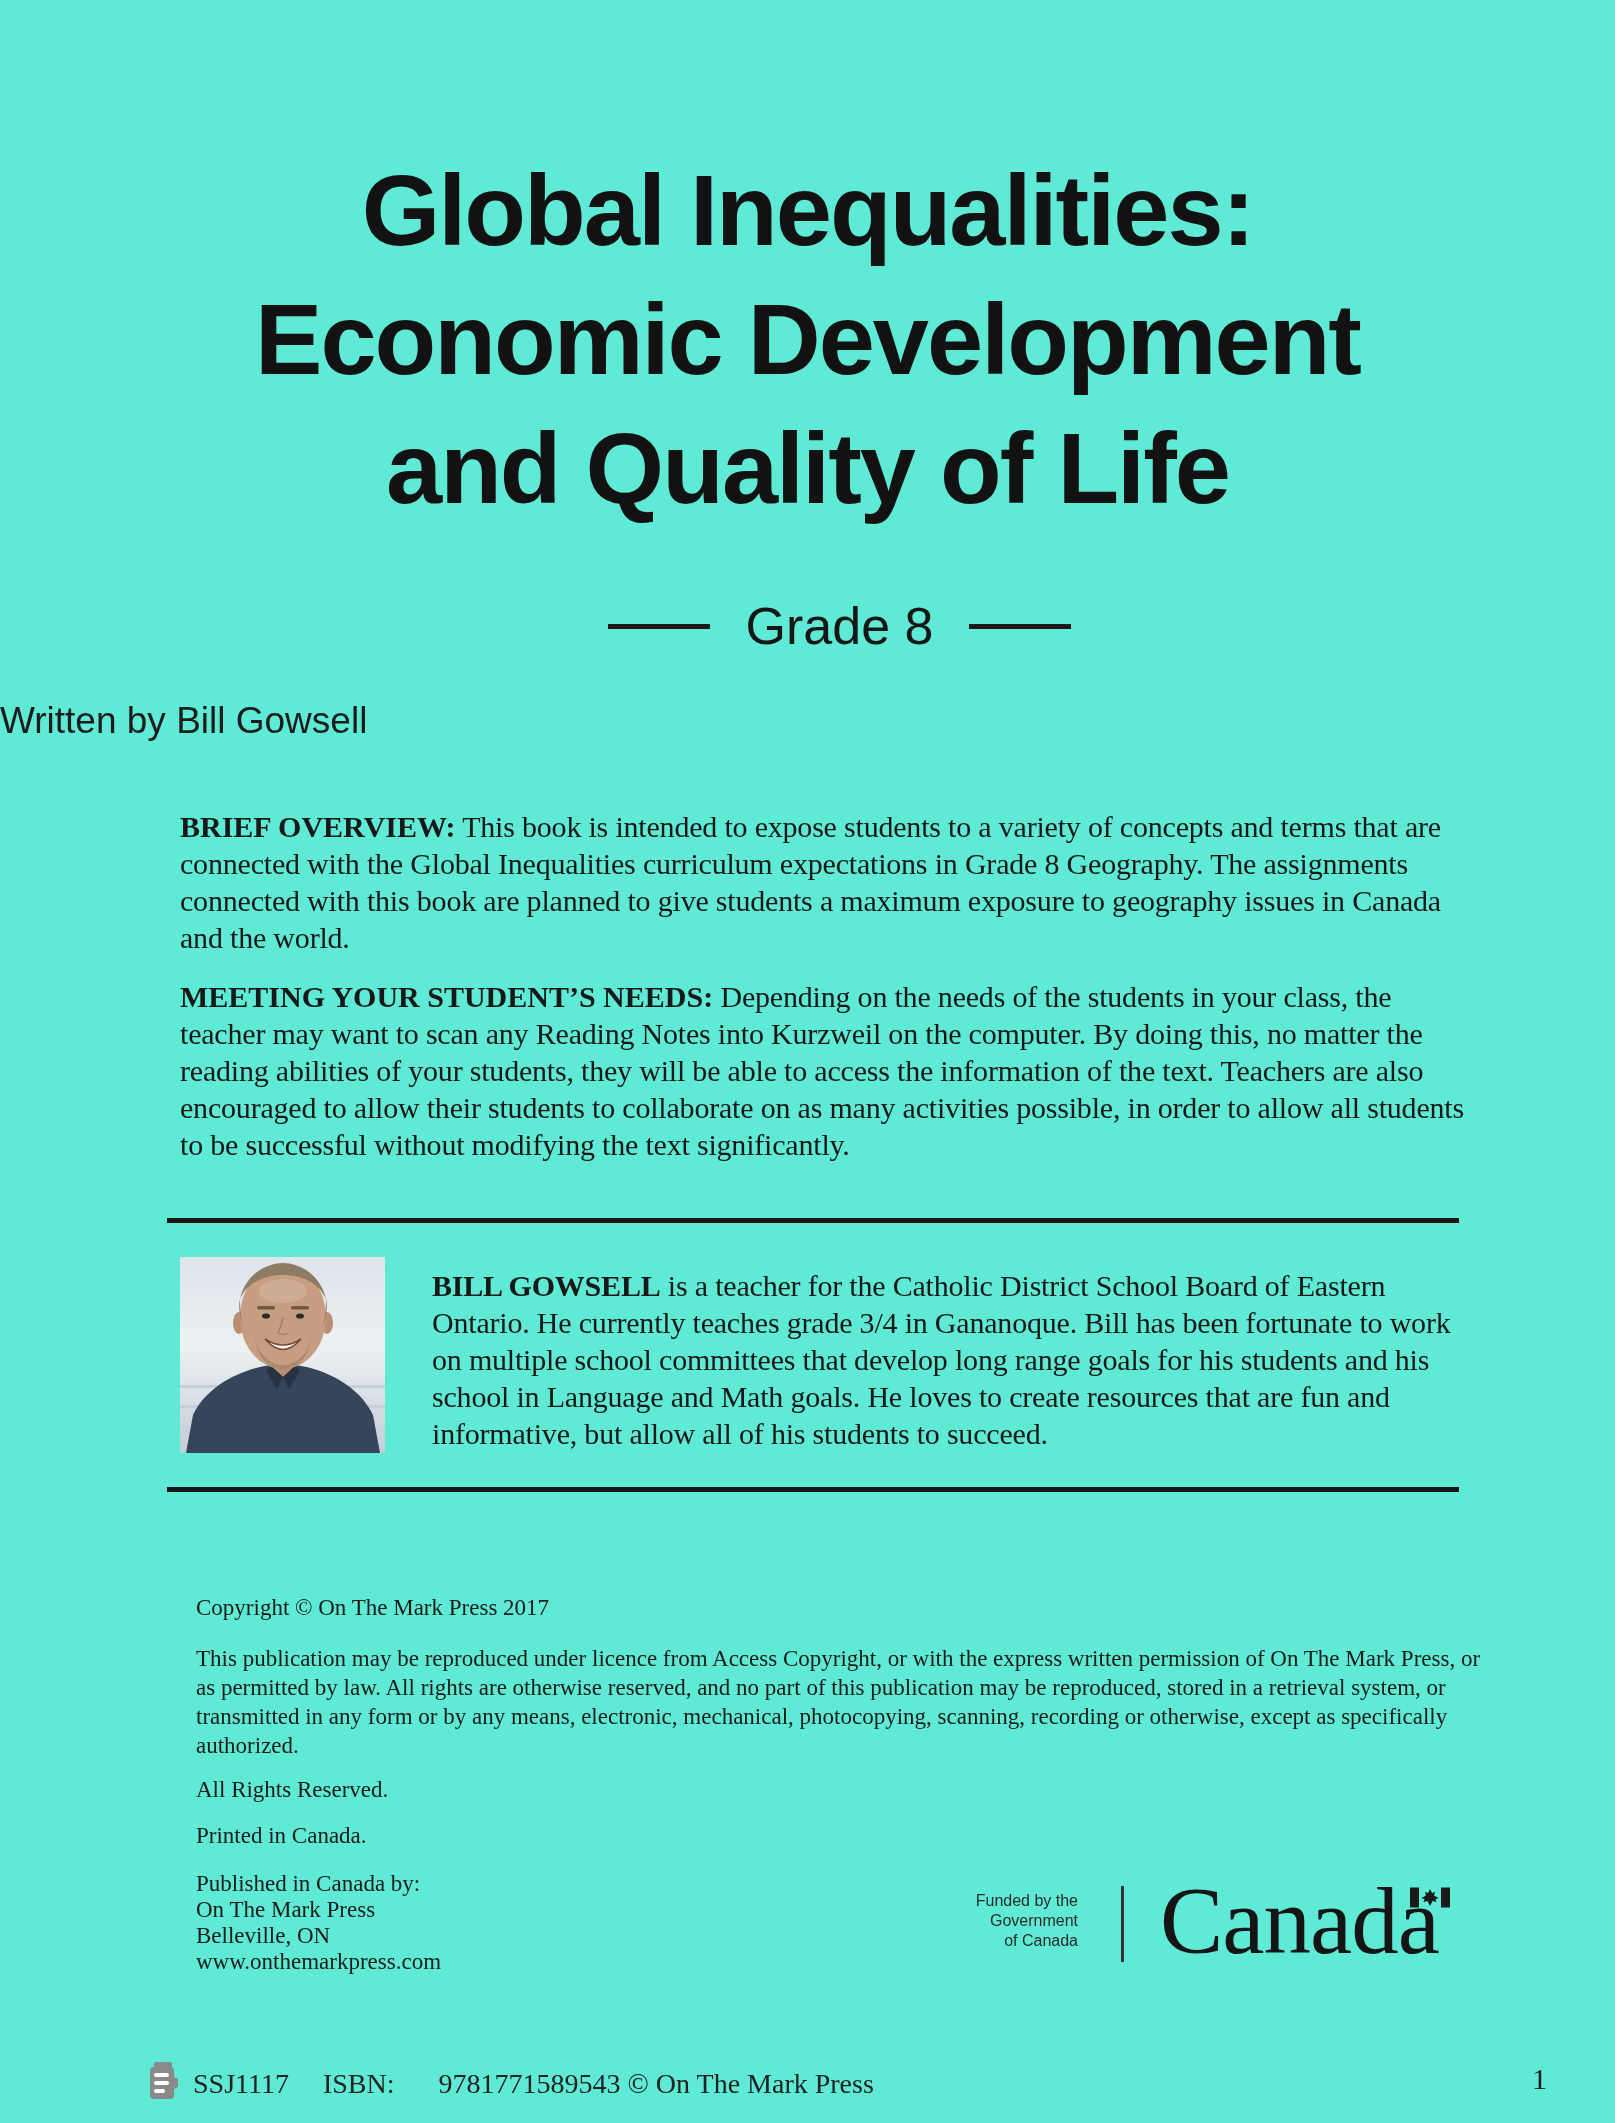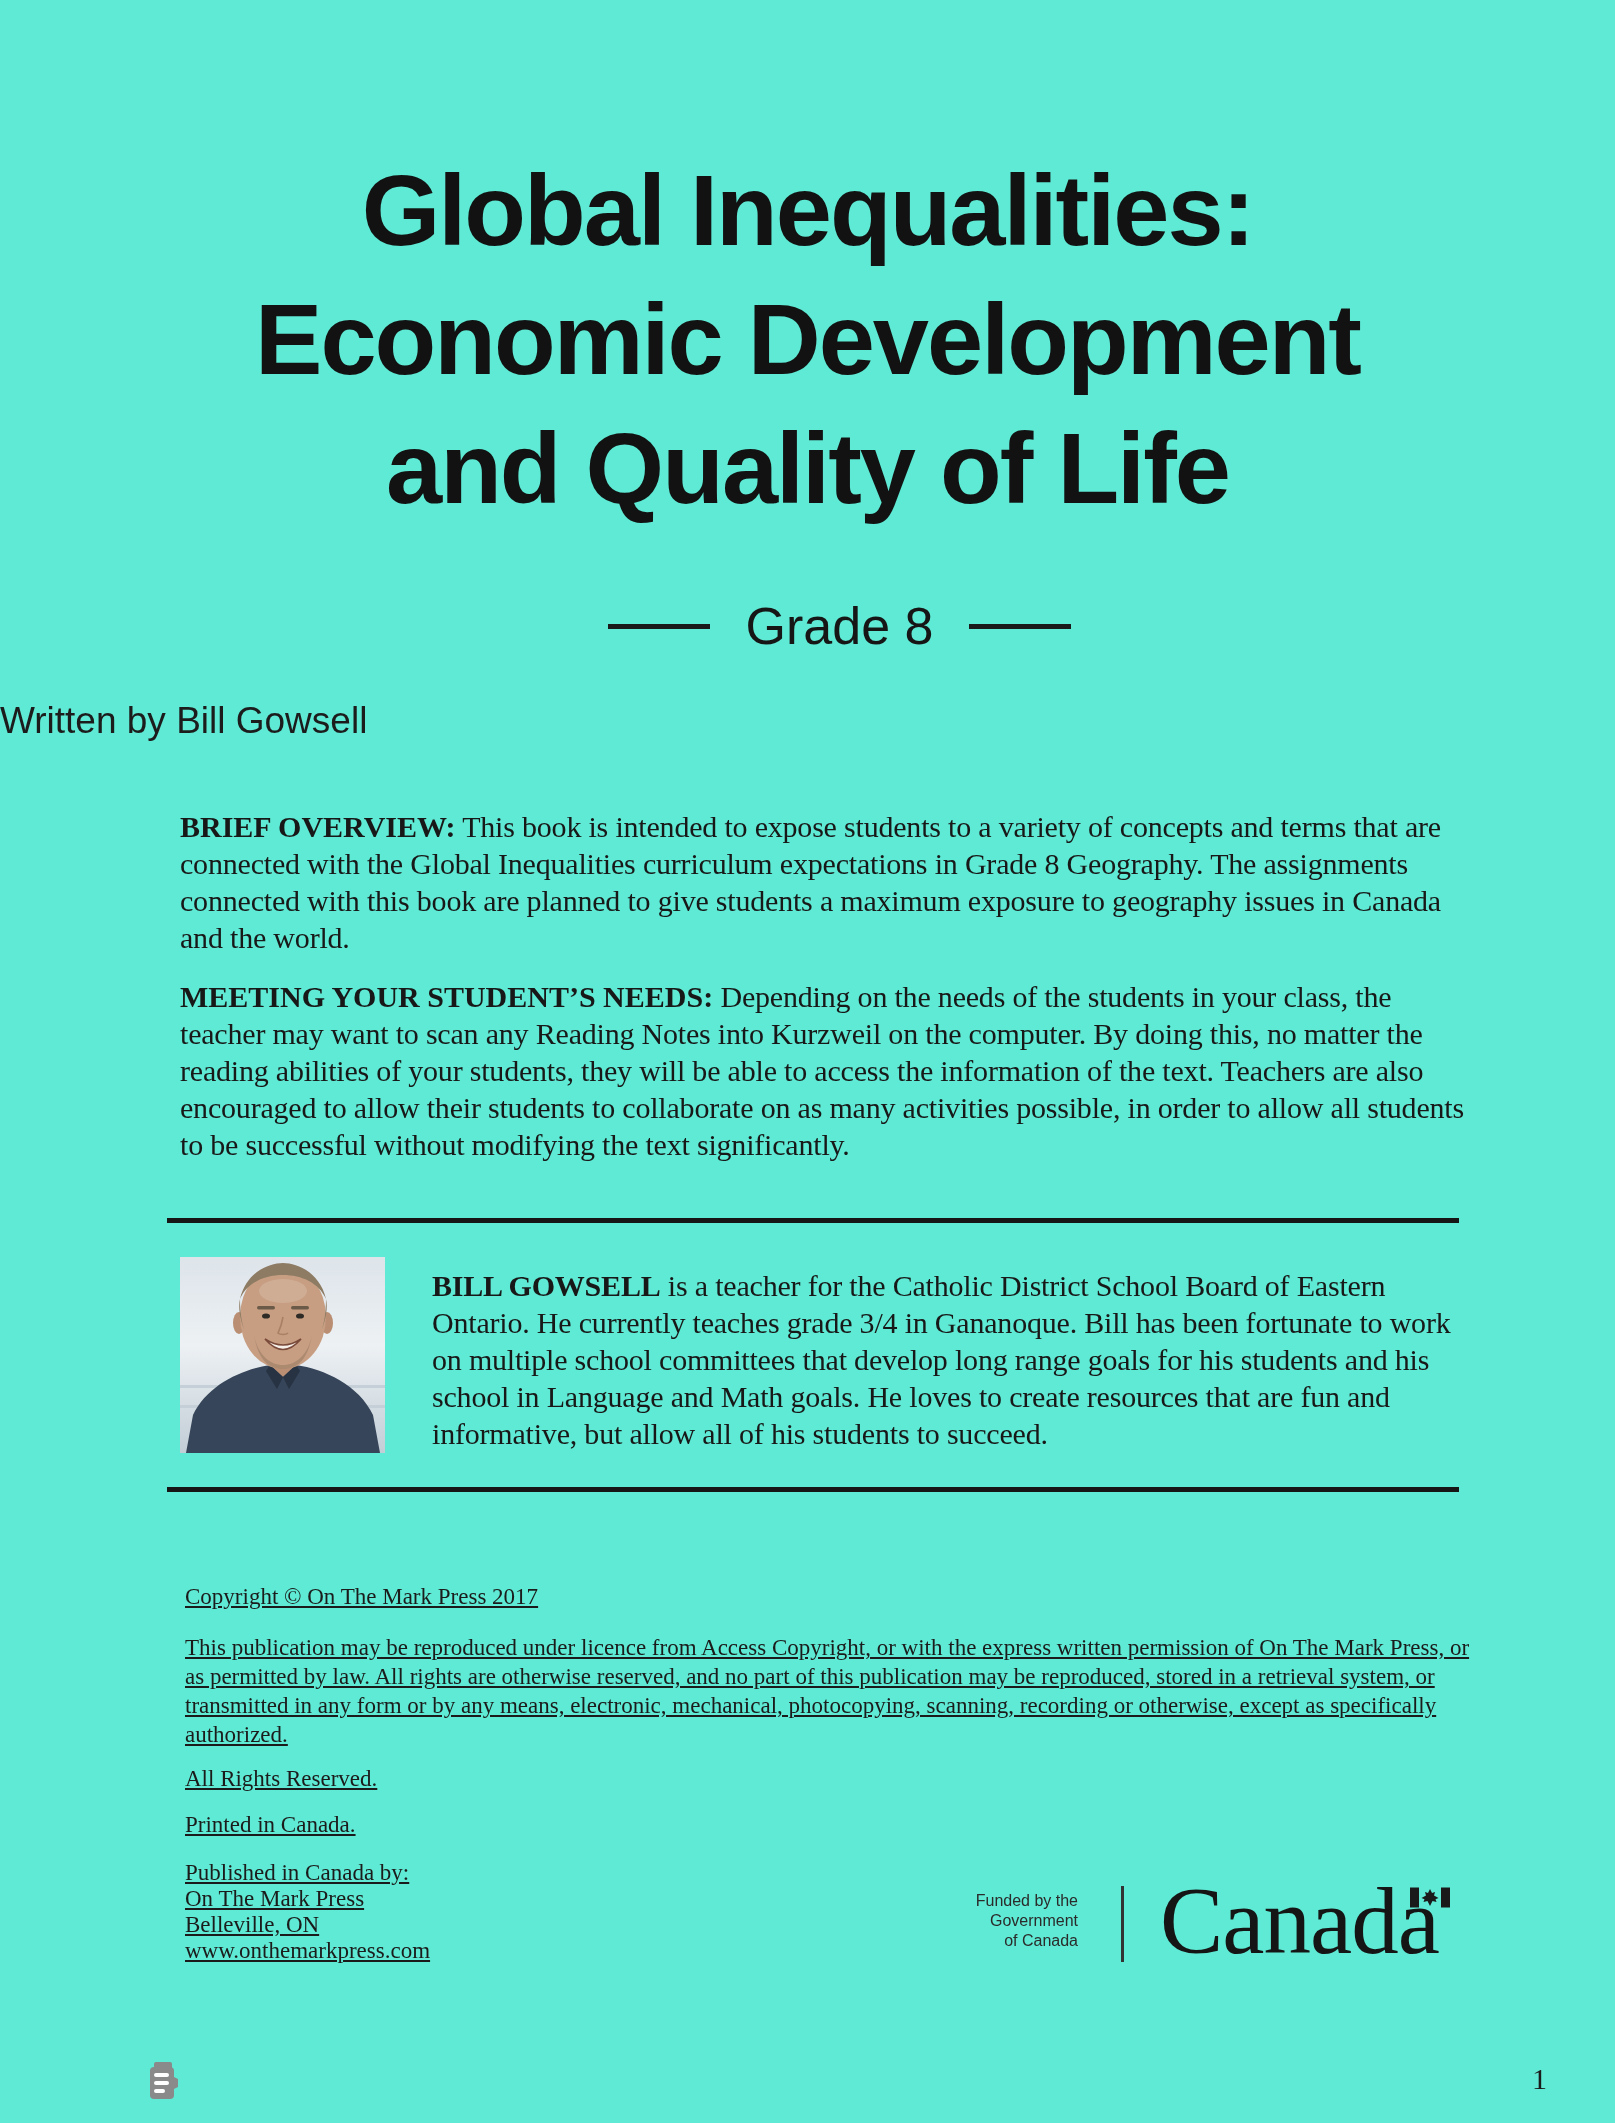--- a/index.html
+++ b/index.html
@@ -44,21 +44,21 @@
   #rule-bottom { top:1487px; }
   
   .photo {
     position:absolute; left:180px; top:1257px; width:205px; height:196px;
   }
   #bio-text {
     position:absolute; left:432px; top:1267px; width:1045px;
     font-size:30px; line-height:37px; color:#181818; letter-spacing:-0.2px; margin:0;
   }
   
-  .small { font-size:23px; line-height:29px; color:#1b1b1b; margin:5px; position:absolute; left:180px;text-decoration:underline; }
+  .small { font-size:23px; line-height:29px; color:#1b1b1b; margin:16px; position:absolute; left:180px; }
   #copyright-line { top:1577px; }
   #notice { top:1628px; width:1295px; }
   #all-rights { top:1759px; }
   #printed { top:1805px; }
   #published { top:1855px; line-height:26px; }
   
   .funded {
     position:absolute; left:878px; top:1891px; width:200px; text-align:right;
     font-family:"Liberation Sans", sans-serif; font-size:16px; line-height:20px;
     color:#2b2b2b;
@@ -193,16 +193,19 @@
 
   <svg class="footer-icon" viewBox="0 0 32 42" xmlns="http://www.w3.org/2000/svg">
     <rect x="7" y="1" width="18" height="8" rx="2" fill="#8a8a8a"></rect>
     <rect x="3" y="6" width="24" height="32" rx="4" fill="#8a8a8a"></rect>
     <path d="M27,16 L31,18 L31,26 L27,28 Z" fill="#8a8a8a"></path>
     <rect x="7" y="12" width="15" height="4" rx="2" fill="#ffffff"></rect>
     <rect x="7" y="20" width="15" height="4" rx="2" fill="#ffffff"></rect>
     <rect x="7" y="28" width="11" height="4" rx="2" fill="#ffffff"></rect>
   </svg>
 
+  <div class="footer-text">
+    <span class="code">SSJ1117</span><span class="isbn-label">ISBN:</span><span>9781771589543 © On The Mark Press</span>
+  </div>
 
   <div class="page-num">1</div>
 
 </div>
 
 </body></html>

